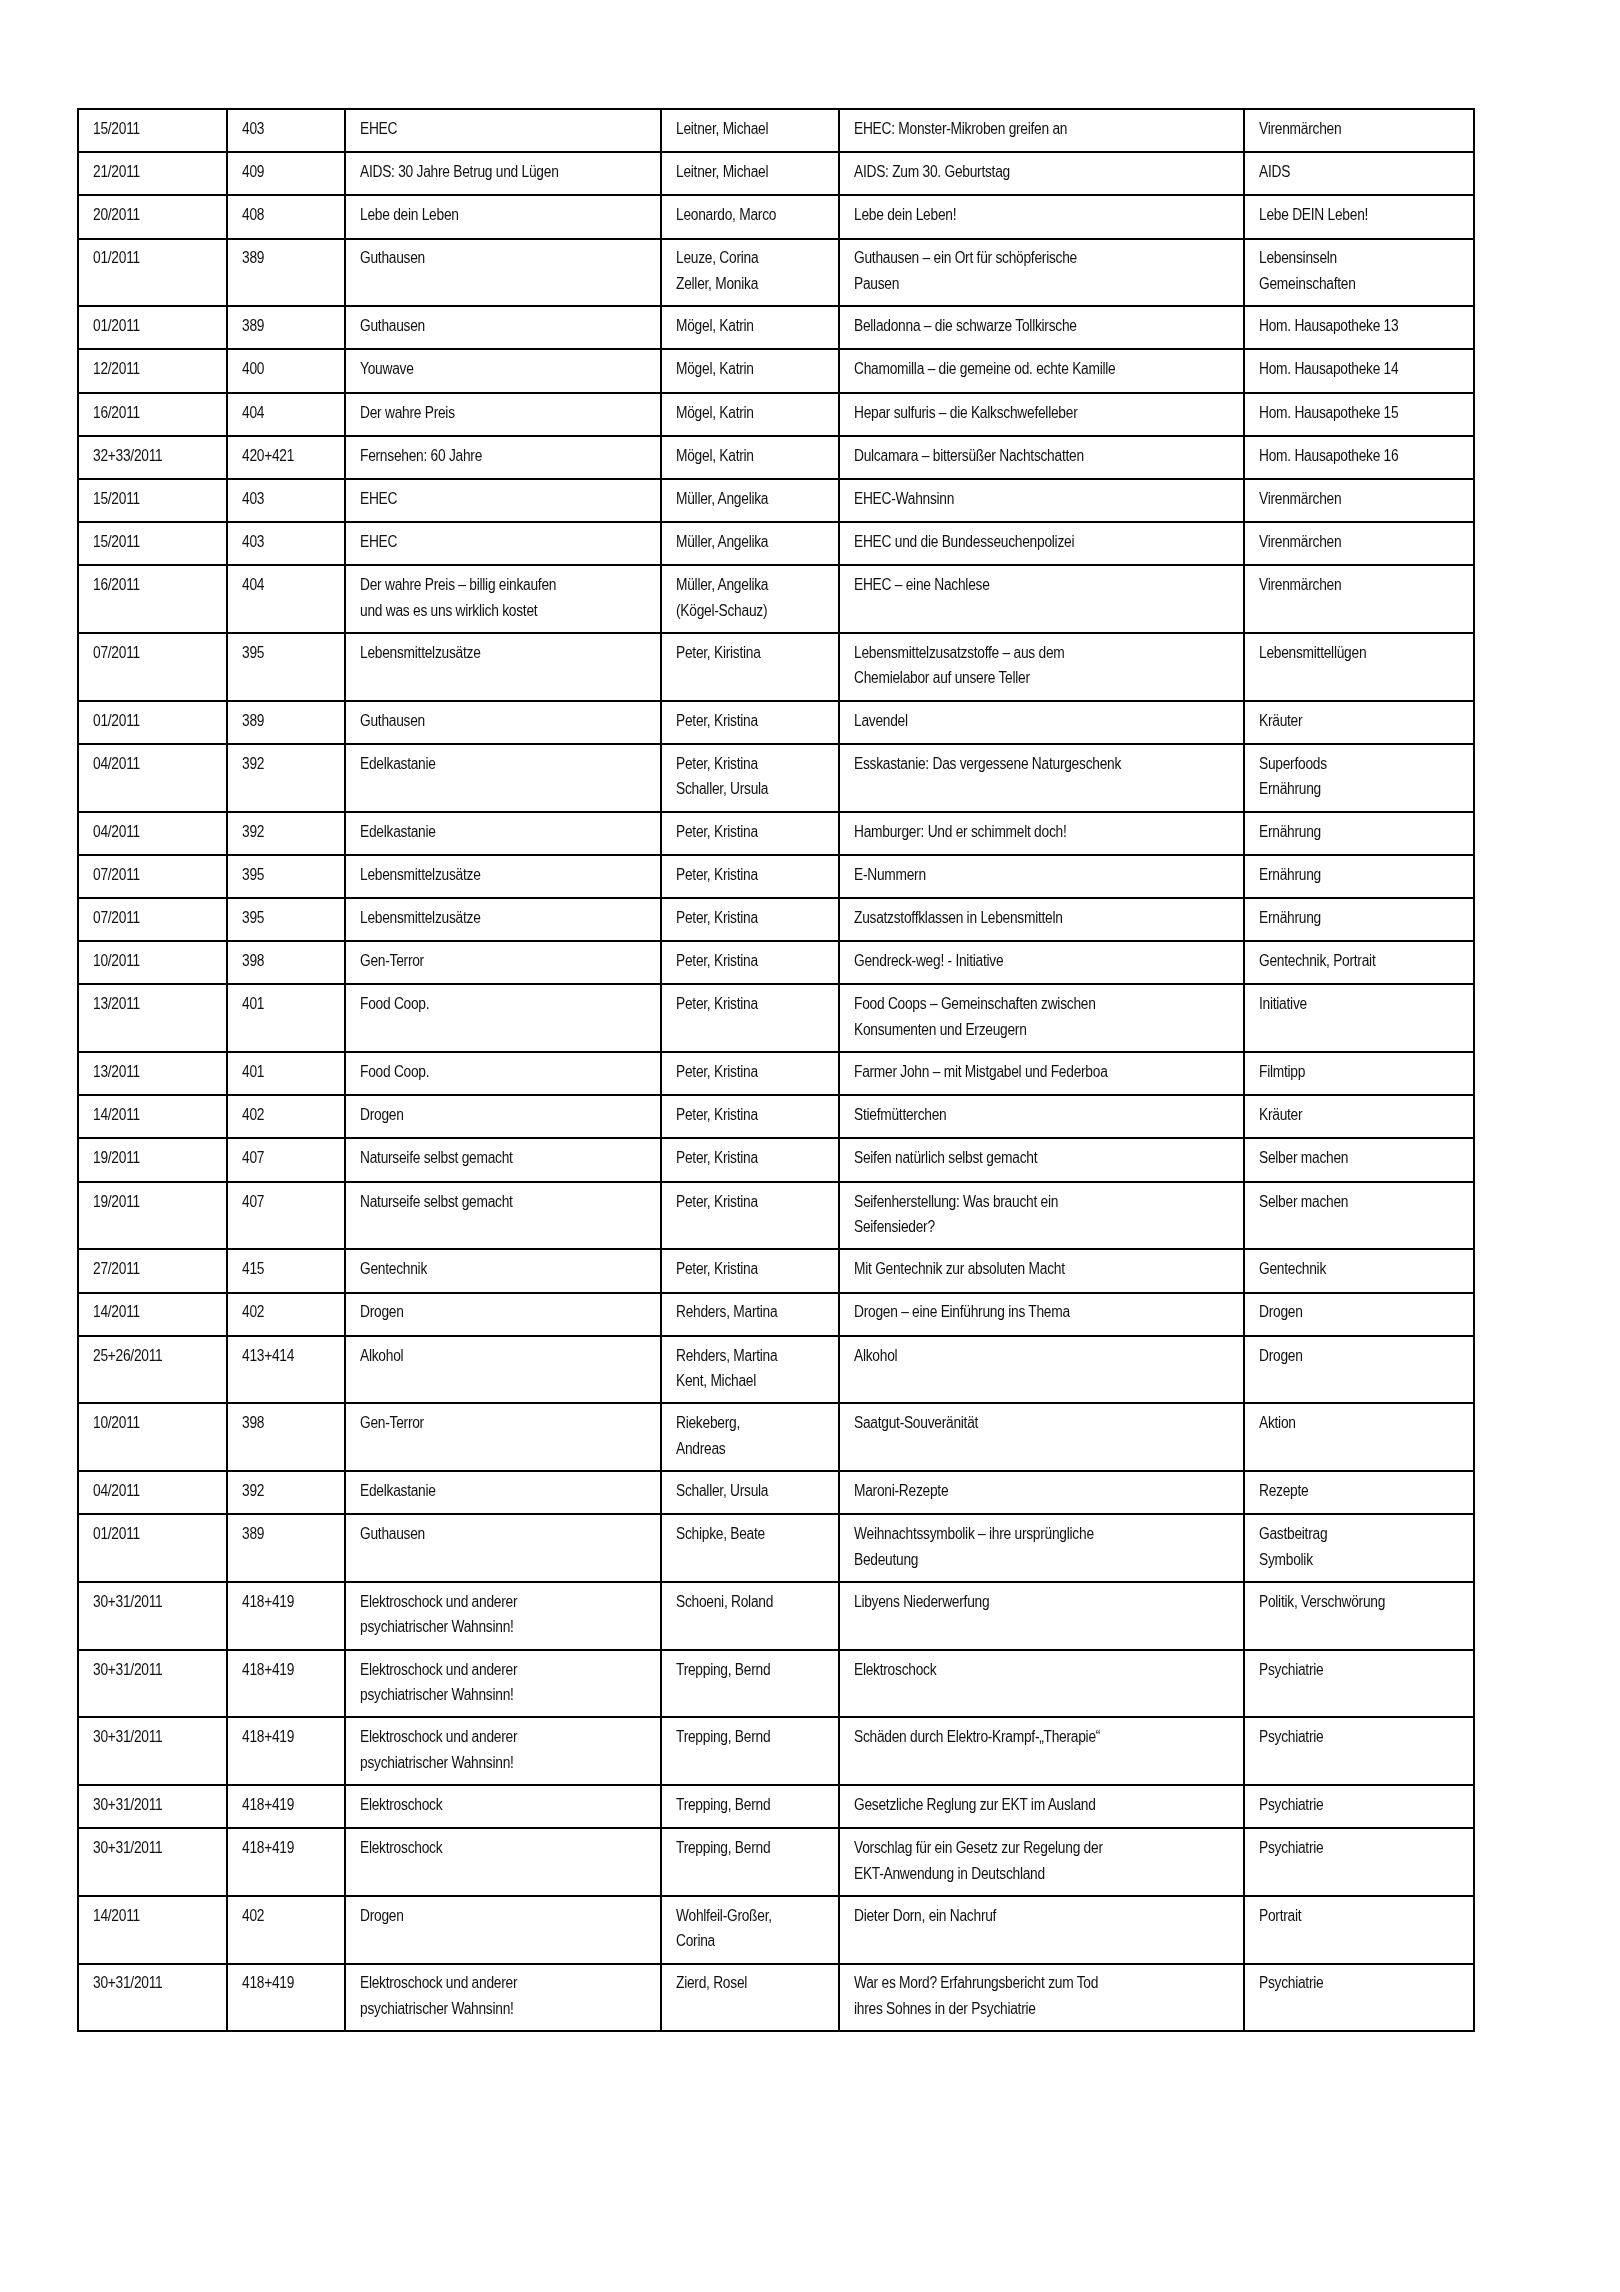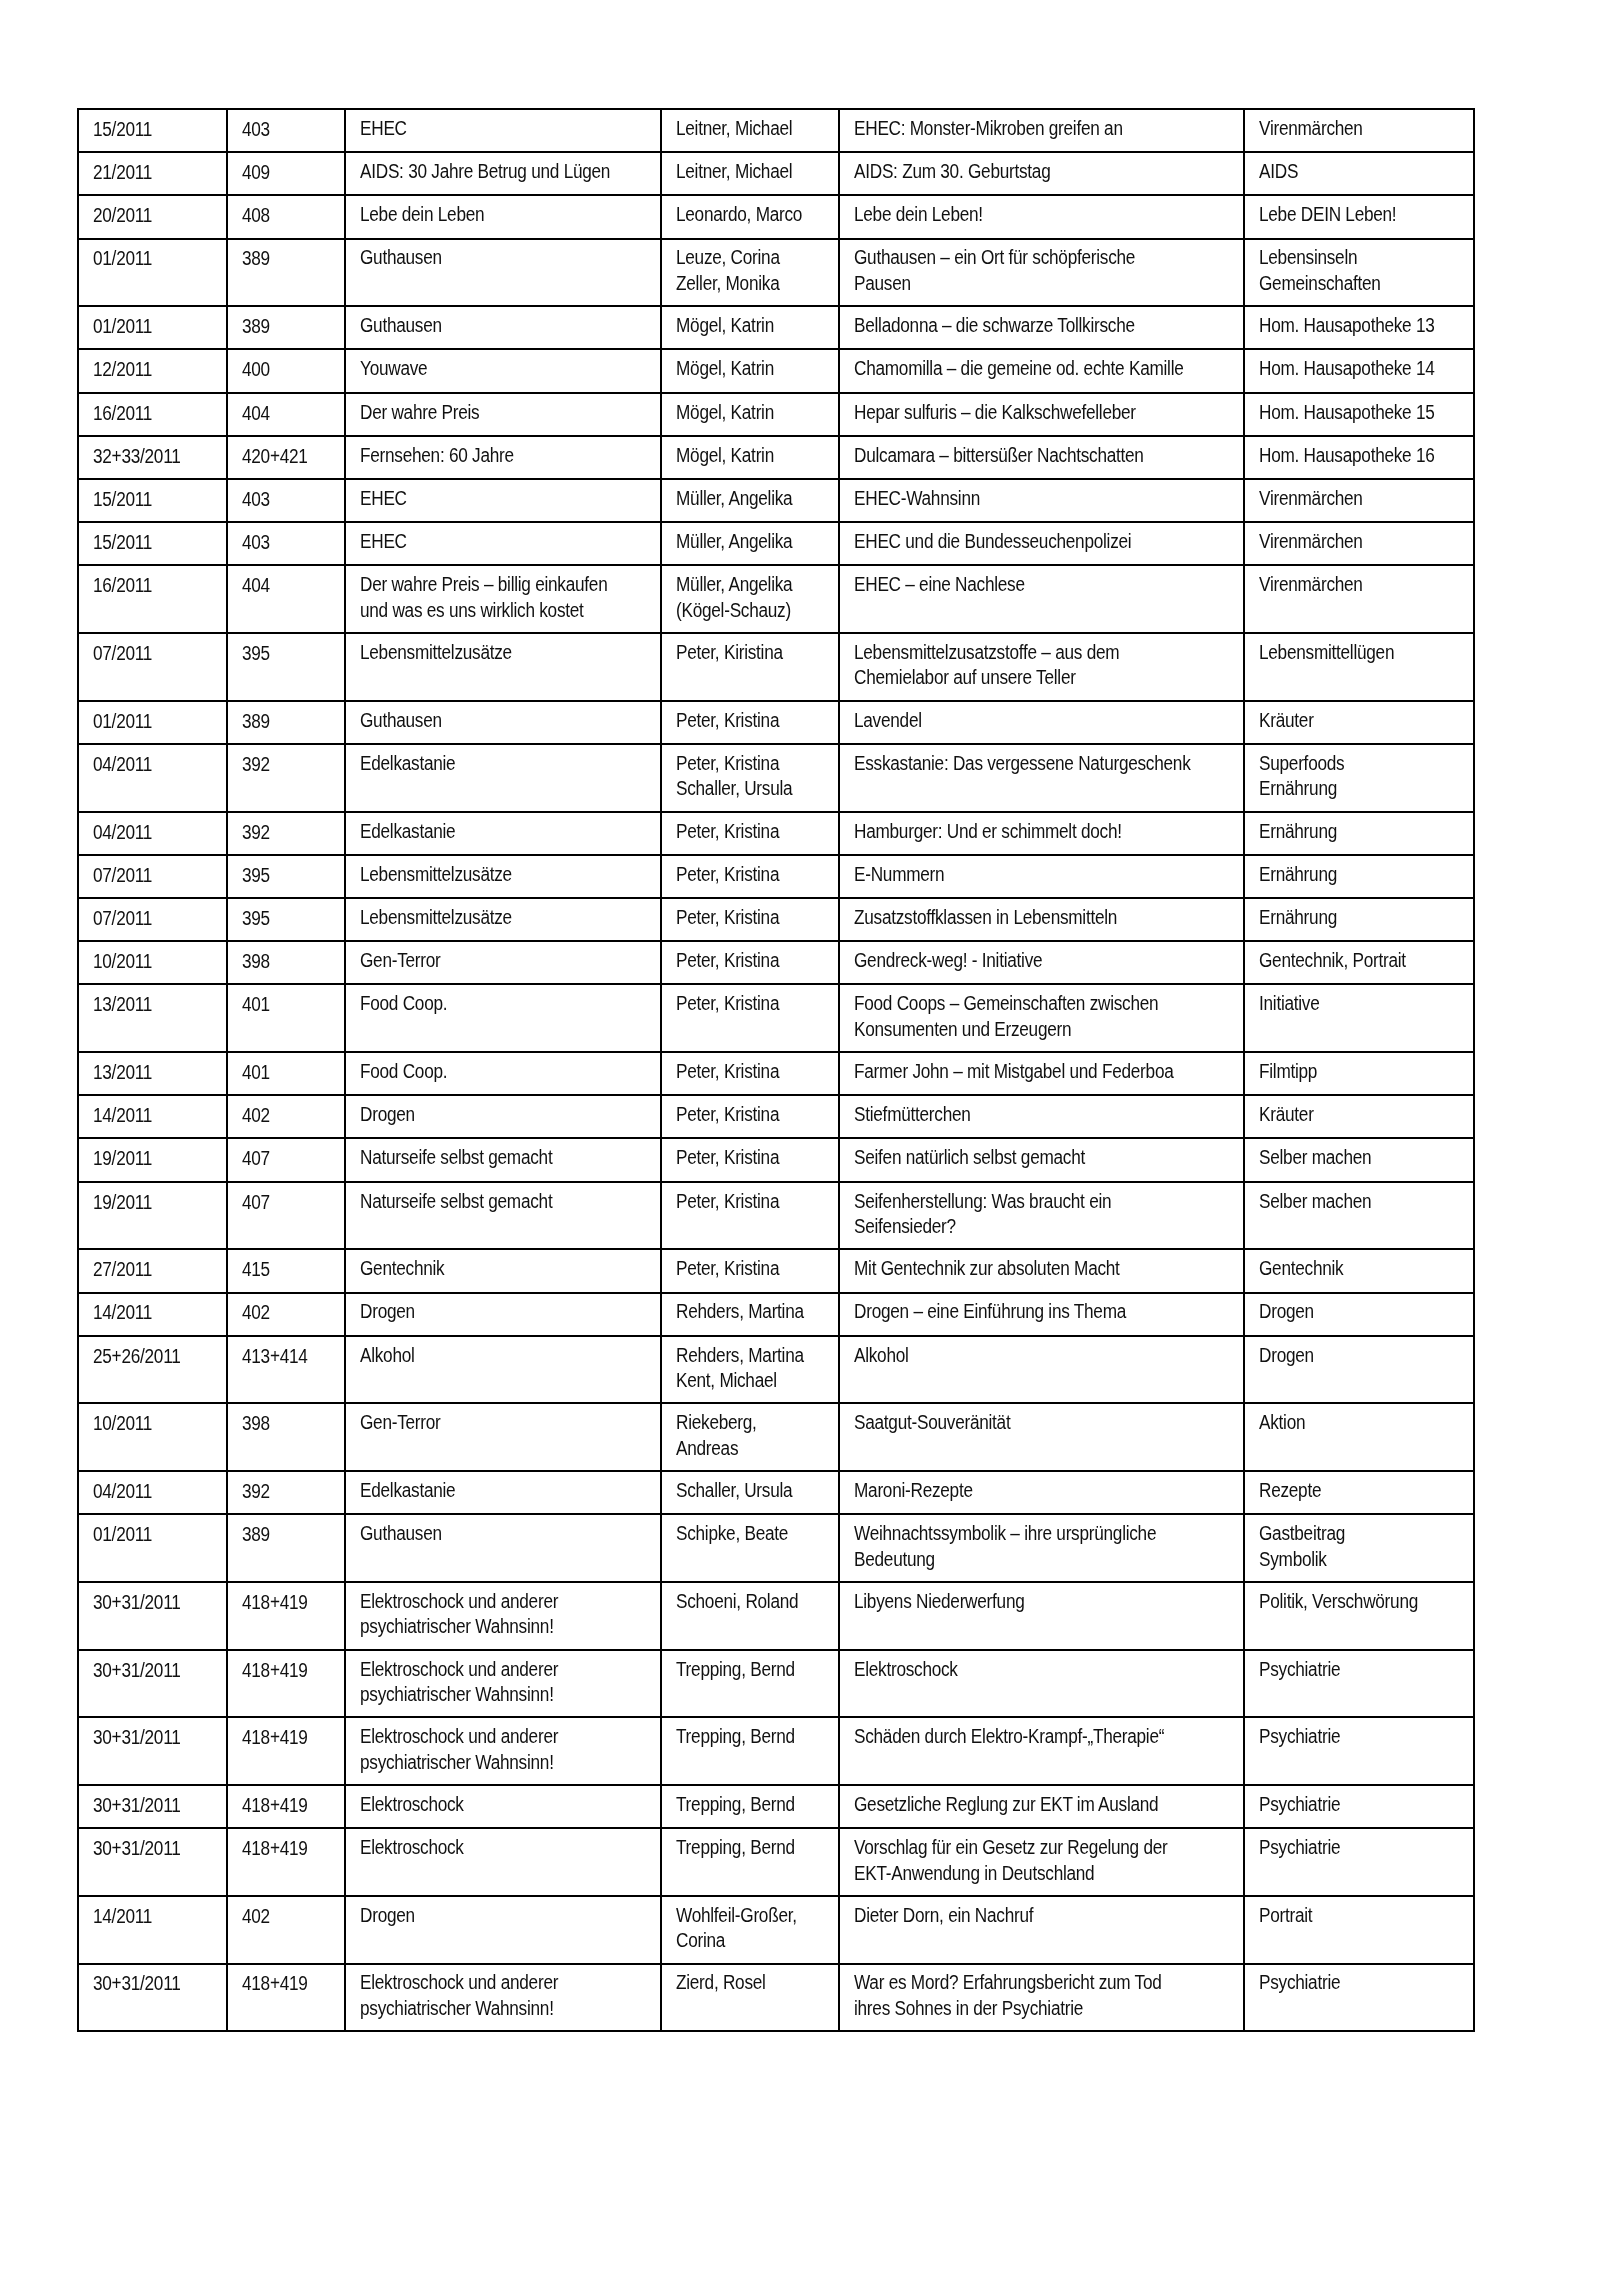--- a/index.html
+++ b/index.html
@@ -6,21 +6,21 @@
   body { width: 1620px; height: 2293px; position: relative; overflow: hidden; }
   .page { position: absolute; left: 0; top: 0; width: 1620px; height: 2293px; background: #fff; }
   table.doc-table {
     position: absolute;
     left: 77px;
     top: 108px;
     width: 1396px;
     border-collapse: collapse;
     table-layout: fixed;
     font-family: "Liberation Sans", sans-serif;
-    font-size: 20px;
+    font-size: 16px;
     color: #111;
     letter-spacing: -0.3px;
   }
   table.doc-table td {
     border: 2px solid #000;
     vertical-align: top;
     padding: 5.9px 11.8px 8.8px 13.7px;
     line-height: 26.5px;
     transform-origin: left;
   }

